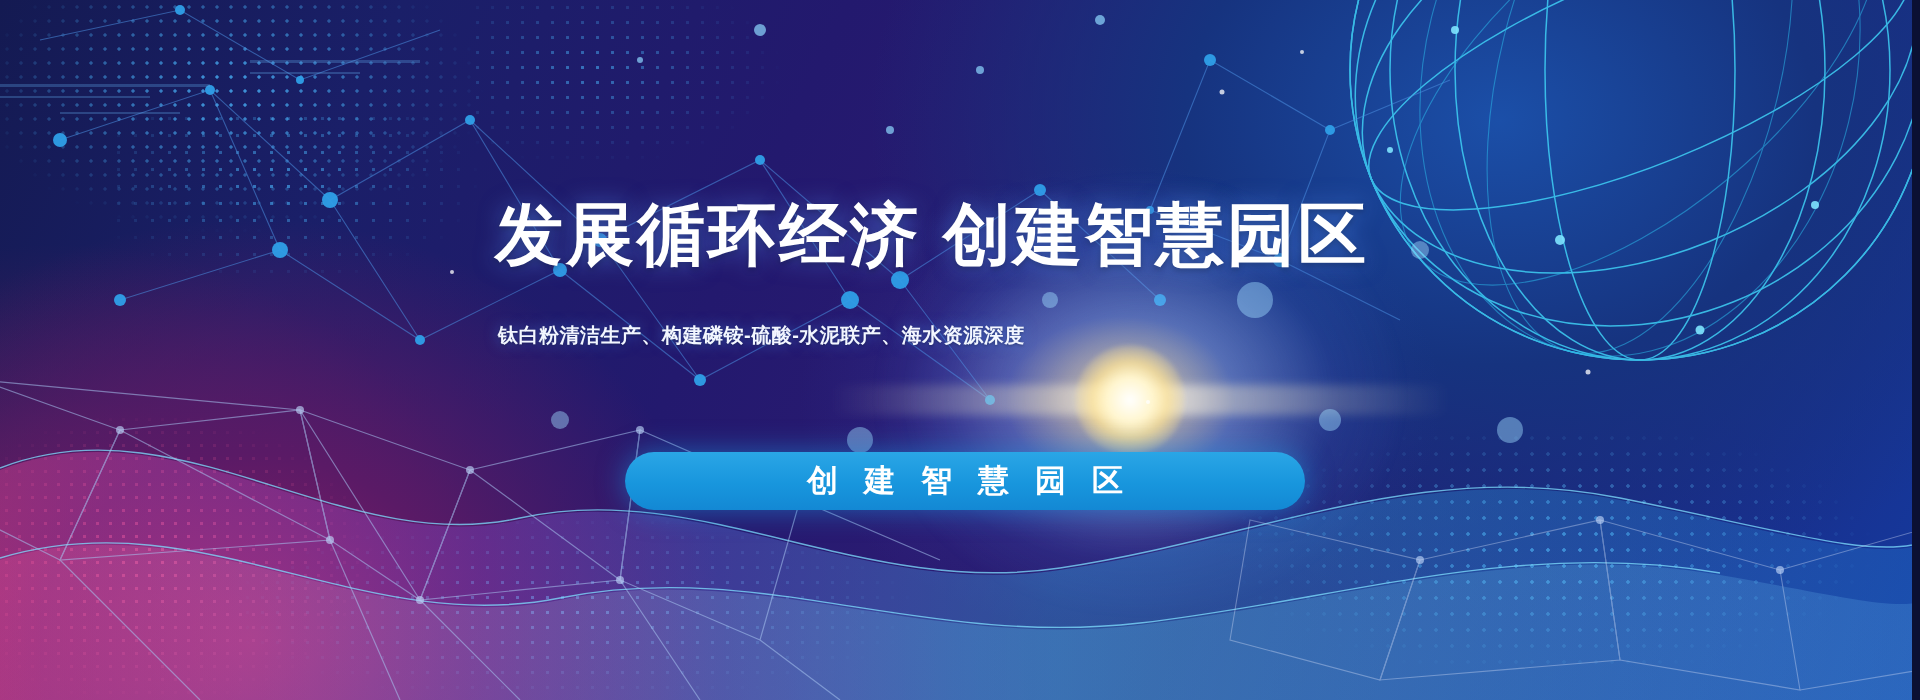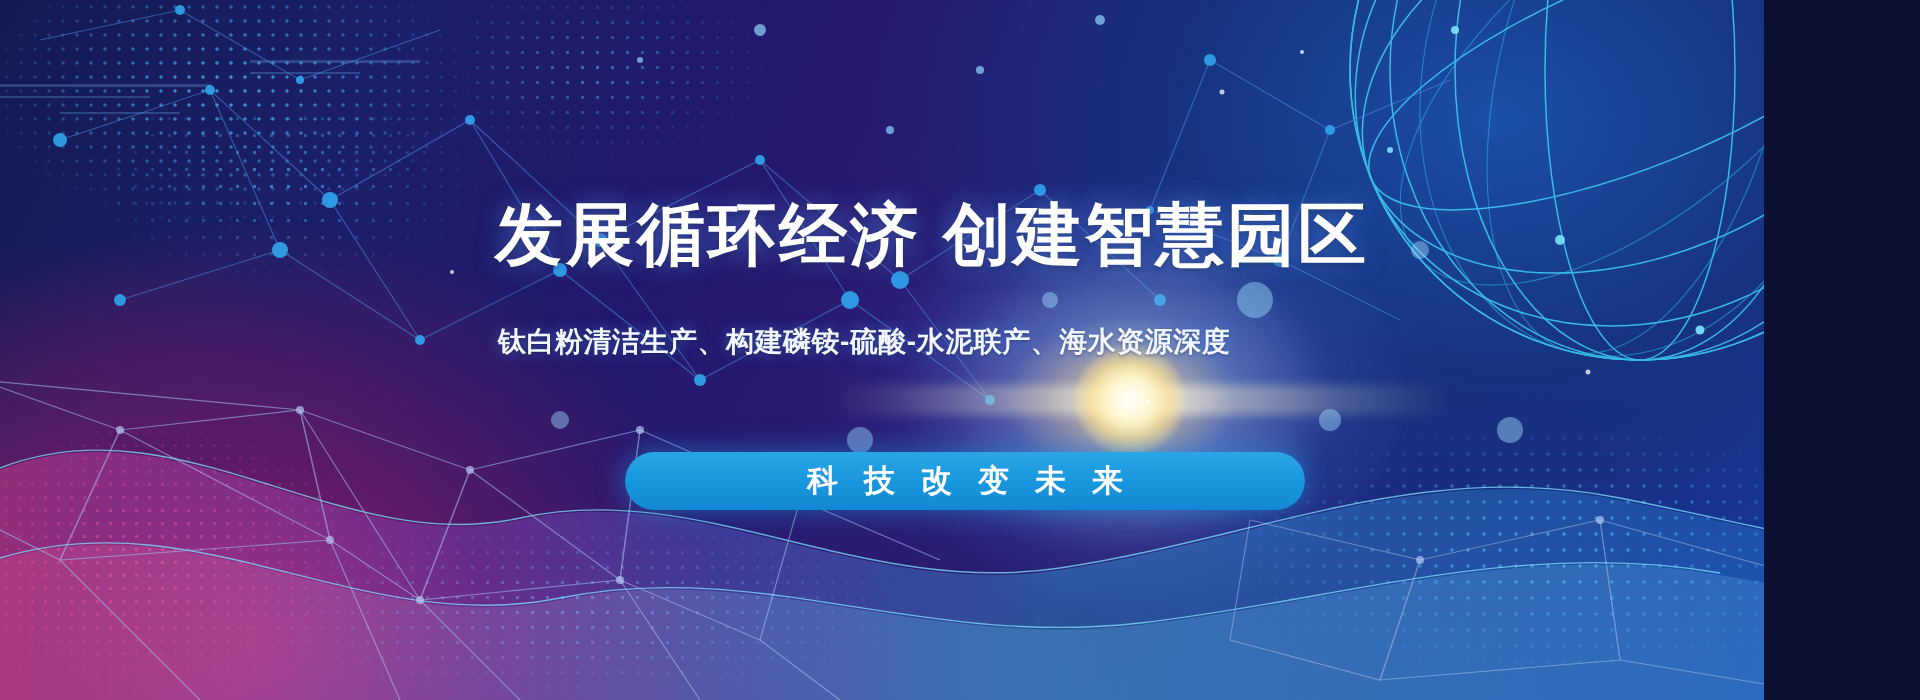--- a/index.html
+++ b/index.html
@@ -1,19 +1,19 @@
 <!DOCTYPE html>
 <html><head>
 <meta charset="utf-8">
 <style>
   html,body{margin:0;padding:0;background:#0b1033;}
   *{box-sizing:border-box;}
   #banner{
     position:relative;
-    width:1764px;height:700px;
+    width:1912px;height:700px;
     overflow:hidden;
     font-family:"Liberation Sans","DejaVu Sans",sans-serif;
     background:
       radial-gradient(ellipse 520px 380px at 1120px 400px, rgba(255,250,225,0.95) 0%, rgba(255,235,170,0.55) 7%, rgba(120,170,255,0.30) 22%, rgba(60,90,200,0.10) 42%, rgba(0,0,0,0) 62%),
       radial-gradient(ellipse 900px 700px at 1500px 120px, #1b4fa8 0%, #16337f 35%, rgba(20,30,90,0) 70%),
       radial-gradient(ellipse 700px 620px at 250px 640px, #8e1f63 0%, #5a1a66 30%, rgba(60,20,90,0) 68%),
       radial-gradient(ellipse 600px 480px at 60px 580px, rgba(220,40,90,0.55) 0%, rgba(150,30,90,0.25) 38%, rgba(0,0,0,0) 70%),
       linear-gradient(115deg, #141a52 0%, #1a1f68 18%, #23196e 38%, #2a1b72 52%, #241a6b 66%, #1b2a86 84%, #143a9e 100%);
   }
 
@@ -75,21 +75,21 @@
   
   #content{position:absolute;left:0;top:0;width:1920px;height:700px;}
   #title{
     position:absolute;left:495px;top:200px;width:1000px;
     font-size:68px;font-weight:bold;color:#ffffff;letter-spacing:3px;
     line-height:1;white-space:nowrap;
     text-shadow:0 0 22px rgba(90,150,255,0.55), 0 2px 6px rgba(0,0,0,0.35);
   }
   #subtitle{
     position:absolute;left:498px;top:320px;width:940px;
-    font-size:28px;font-weight:bold;color:#f2f6ff;line-height:1.55;
+    font-size:20px;font-weight:bold;color:#f2f6ff;line-height:1.55;
     letter-spacing:.5px;
     text-shadow:0 0 14px rgba(70,130,230,0.6), 0 1px 3px rgba(0,0,0,0.4);
   }
   #subtitle div{white-space:nowrap;}
   #cta{
     position:absolute;left:625px;top:452px;
     width:680px;height:58px;border-radius:29px;
     background:linear-gradient(180deg,#2aa6e6 0%,#1896dd 55%,#1388d4 100%);
     box-shadow:0 0 28px rgba(30,150,225,0.55);
     display:flex;align-items:center;justify-content:center;
@@ -267,17 +267,17 @@
 
   <div id="content">
 
     <div id="title">发展循环经济  创建智慧园区</div>
 
     <div id="subtitle">
       <div>钛白粉清洁生产、构建磷铵-硫酸-水泥联产、海水资源深度</div>
     </div>
 
     <div id="cta">
-      <span id="cta-label">科技改变未来</span>
+      <span id="cta-label">创建智慧园区</span>
     </div>
 
   </div>
 </div>
 
 </body></html>

